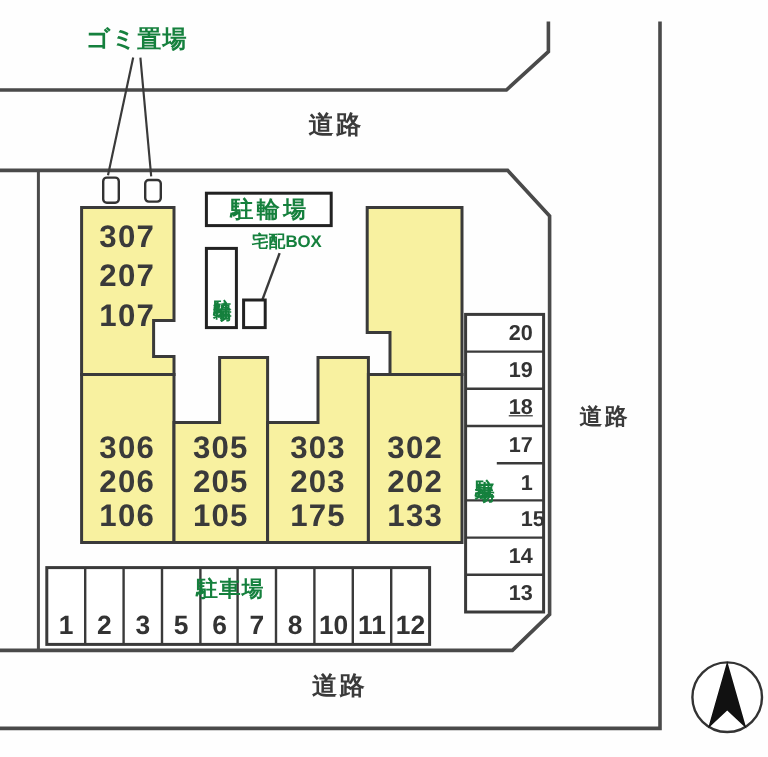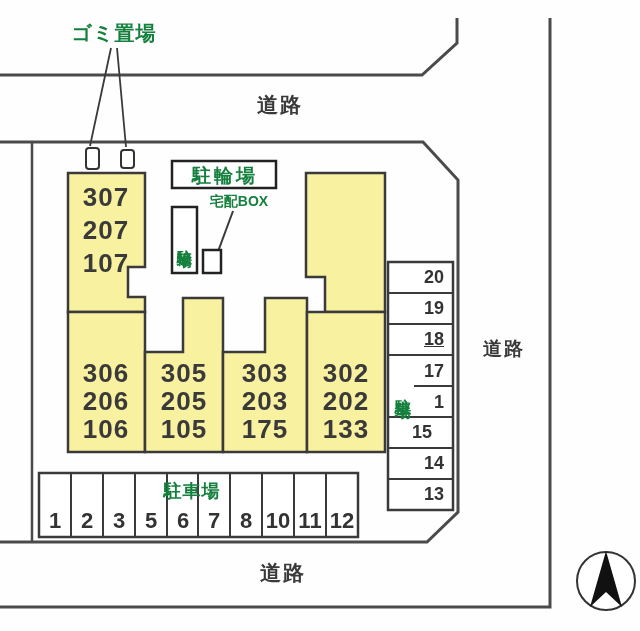--- a/index.html
+++ b/index.html
@@ -130,17 +130,17 @@
   <span class="stall" style="left:278px;top:521px;">10</span>
   <span class="stall" style="left:310px;top:521px;">11</span>
   <span class="stall" style="left:342px;top:521px;">12</span>
 
   <div class="lbl vert pk-v" style="left:403px;top:389px;">駐車場</div>
   <span class="stall-r" style="right:196px;top:277px;">20</span>
   <span class="stall-r" style="right:196px;top:308px;margin-left:41px;">19</span>
   <span class="stall-r" style="right:196px;top:339px;text-decoration:underline;">18</span>
   <span class="stall-r" style="right:196px;top:371px;">17</span>
   <span class="stall-r" style="right:196px;top:402px;">1</span>
-  <span class="stall-r" style="right:208px;top:432px;">15</span>
+  <span class="stall-r" style="right:186px;top:432px;">15</span>
   <span class="stall-r" style="right:196px;top:463px;">14</span>
   <span class="stall-r" style="right:196px;top:494px;">13</span>
 
 </div>
 
 </body></html>

